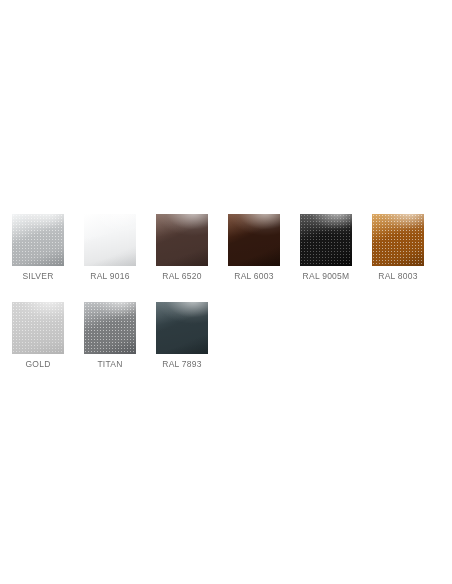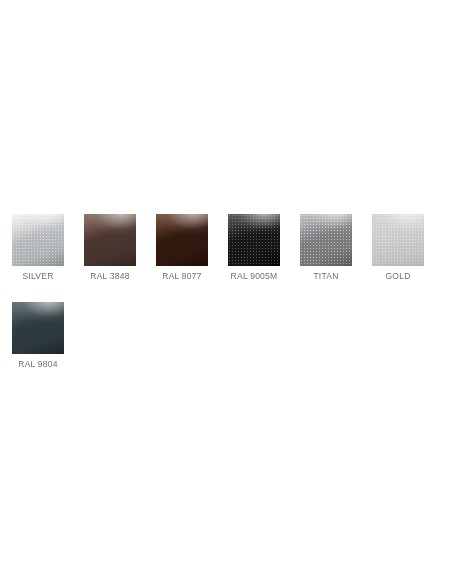--- a/index.html
+++ b/index.html
@@ -106,55 +106,69 @@
 <div id="swatch-board">
   <div class="swatch-grid">
       <div class="swatch-cell">
         <div class="swatch-chip tex-metal" style="background: linear-gradient(157deg, rgb(242, 244, 245) 0%, rgb(185, 188, 190) 42%, rgb(185, 188, 190) 72%, rgb(158, 162, 165) 100%);">
           <div class="speck"></div>
           <div class="gloss"></div>
         </div>
         <div class="swatch-label">SILVER</div>
       </div>
       <div class="swatch-cell">
+        <div class="swatch-chip " style="background: linear-gradient(157deg, rgb(255, 255, 255) 0%, rgb(244, 245, 246) 42%, rgb(244, 245, 246) 72%, rgb(226, 228, 230) 100%);">
+          <div class="speck"></div>
+          <div class="gloss"></div>
+        </div>
+        <div class="swatch-label">RAL 9016</div>
+      </div>
+      <div class="swatch-cell">
         <div class="swatch-chip " style="background: linear-gradient(157deg, rgb(122, 93, 82) 0%, rgb(75, 54, 48) 42%, rgb(75, 54, 48) 72%, rgb(58, 40, 35) 100%);">
           <div class="speck"></div>
           <div class="gloss"></div>
         </div>
-        <div class="swatch-label">RAL 3848</div>
+        <div class="swatch-label">RAL 6520</div>
       </div>
       <div class="swatch-cell">
         <div class="swatch-chip " style="background: linear-gradient(157deg, rgb(106, 58, 34) 0%, rgb(50, 25, 15) 42%, rgb(50, 25, 15) 72%, rgb(31, 14, 7) 100%);">
           <div class="speck"></div>
           <div class="gloss"></div>
         </div>
-        <div class="swatch-label">RAL 8077</div>
+        <div class="swatch-label">RAL 6003</div>
       </div>
       <div class="swatch-cell">
         <div class="swatch-chip tex-fine" style="background: linear-gradient(157deg, rgb(60, 60, 60) 0%, rgb(22, 22, 22) 42%, rgb(22, 22, 22) 72%, rgb(7, 7, 7) 100%);">
           <div class="speck"></div>
           <div class="gloss"></div>
         </div>
         <div class="swatch-label">RAL 9005M</div>
       </div>
       <div class="swatch-cell">
-        <div class="swatch-chip tex-metal" style="background: linear-gradient(157deg, rgb(180, 183, 186) 0%, rgb(124, 126, 128) 42%, rgb(124, 126, 128) 72%, rgb(99, 102, 106) 100%);">
+        <div class="swatch-chip tex-metal" style="background: linear-gradient(157deg, rgb(215, 154, 72) 0%, rgb(154, 84, 16) 42%, rgb(154, 84, 16) 72%, rgb(125, 65, 9) 100%);">
           <div class="speck"></div>
           <div class="gloss"></div>
         </div>
-        <div class="swatch-label">TITAN</div>
+        <div class="swatch-label">RAL 8003</div>
       </div>
       <div class="swatch-cell">
         <div class="swatch-chip tex-metal">
           <div class="speck"></div>
           <div class="gloss"></div>
         </div>
         <div class="swatch-label">GOLD</div>
       </div>
       <div class="swatch-cell">
+        <div class="swatch-chip tex-metal" style="background: linear-gradient(157deg, rgb(180, 183, 186) 0%, rgb(124, 126, 128) 42%, rgb(124, 126, 128) 72%, rgb(99, 102, 106) 100%);">
+          <div class="speck"></div>
+          <div class="gloss"></div>
+        </div>
+        <div class="swatch-label">TITAN</div>
+      </div>
+      <div class="swatch-cell">
         <div class="swatch-chip " style="background: linear-gradient(157deg, rgb(74, 91, 97) 0%, rgb(46, 59, 64) 42%, rgb(46, 59, 64) 72%, rgb(33, 44, 48) 100%);">
           <div class="speck"></div>
           <div class="gloss"></div>
         </div>
-        <div class="swatch-label">RAL 9804</div>
+        <div class="swatch-label">RAL 7893</div>
       </div>
     </div>
 </div>
 
 </body></html>

